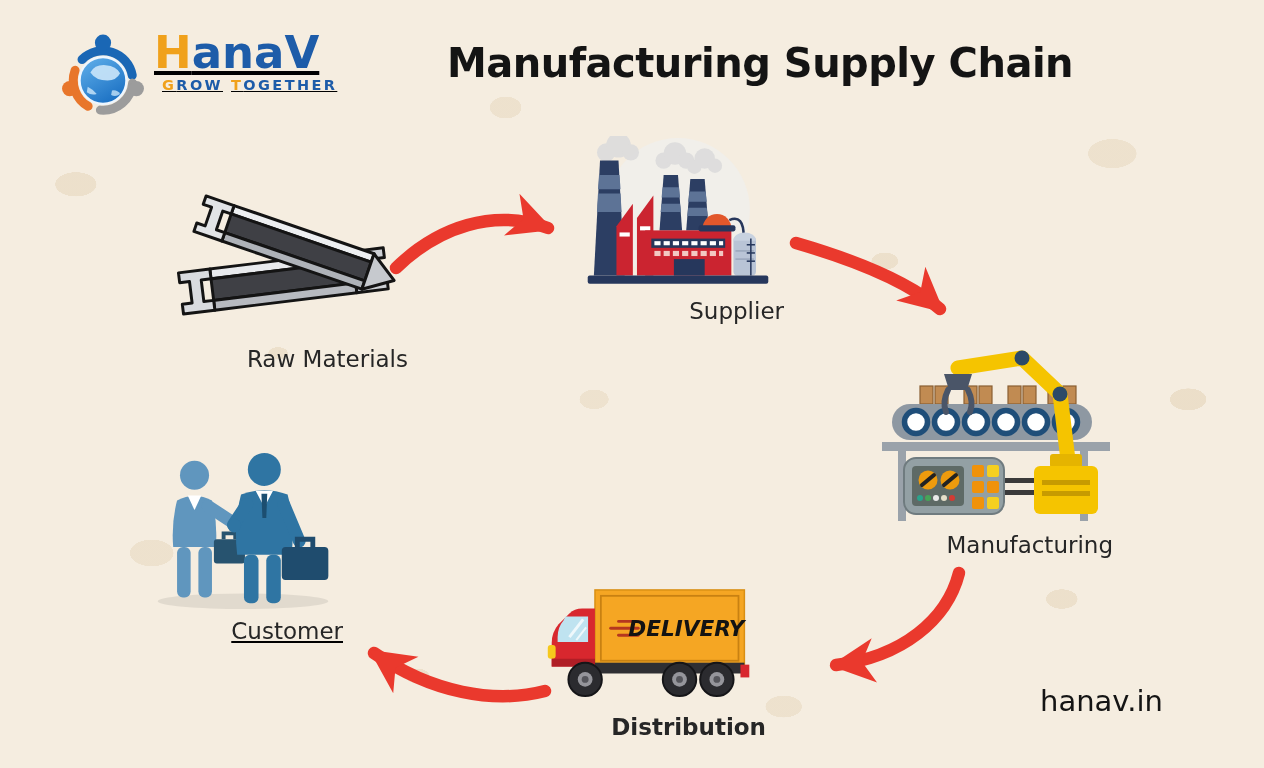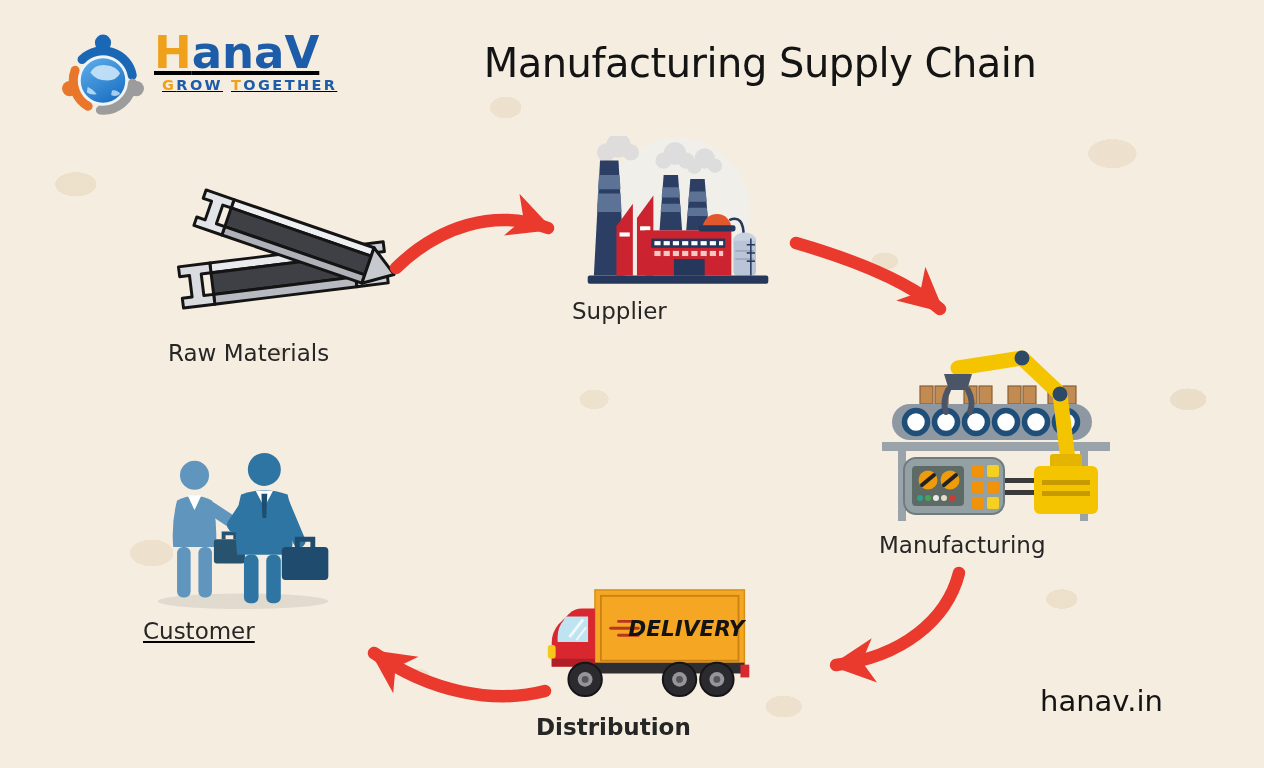--- a/index.html
+++ b/index.html
@@ -24,26 +24,26 @@
   .abs{position:absolute;}
   
   #logo{left:58px;top:30px;width:330px;height:96px;display:flex;align-items:flex-start;}
   #logo-text{margin-left:6px;line-height:1;text-decoration:underline;}
   .brand{font-size:45px;font-weight:bold;color:#1D5CA9;letter-spacing:0px;}
   .brand .accent{color:#F0A11B;}
   .tagline{margin-top:3px;font-size:14.5px;font-weight:bold;letter-spacing:2.4px;color:#1D5CA9;padding-left:8px;}
   .tagline .accent{color:#F0A11B;}
   .tagline .word-gap{margin-left:8px;}
   #main-title{left:420px;top:40px;width:680px;text-align:center;
-    font-size:40px;font-weight:400;color:#141414;letter-spacing:-0.5px;}
+    font-size:40px;font-weight:700;color:#141414;letter-spacing:-0.5px;}
   
   .node{position:absolute;text-align:center;}
   .node svg{display:block;margin:0 auto;}
-  .stage-label{font-size:23px;color:#262626;text-align:left;white-space:nowrap;}
-  #node-raw{left:168px;top:184px;width:240px;}
+  .stage-label{font-size:23px;color:#262626;text-align:right;white-space:nowrap;}
+  #node-raw{left:168px;top:190px;width:240px;}
   #node-raw .stage-label{margin-top:6px;}
   #node-supplier{left:572px;top:136px;width:212px;}
   #node-supplier .stage-label{margin-top:4px;}
   #node-manufacturing{left:879px;top:328px;width:234px;}
   #node-manufacturing .stage-label{margin-top:8px;}
   #node-distribution{left:536px;top:586px;width:230px;}
   #node-distribution .stage-label{margin-top:12px;font-weight:bold;}
   #node-customer{left:143px;top:450px;width:200px;text-decoration:underline;}
   #node-customer .stage-label{margin-top:8px;}
   #website{left:1040px;top:684px;width:170px;

